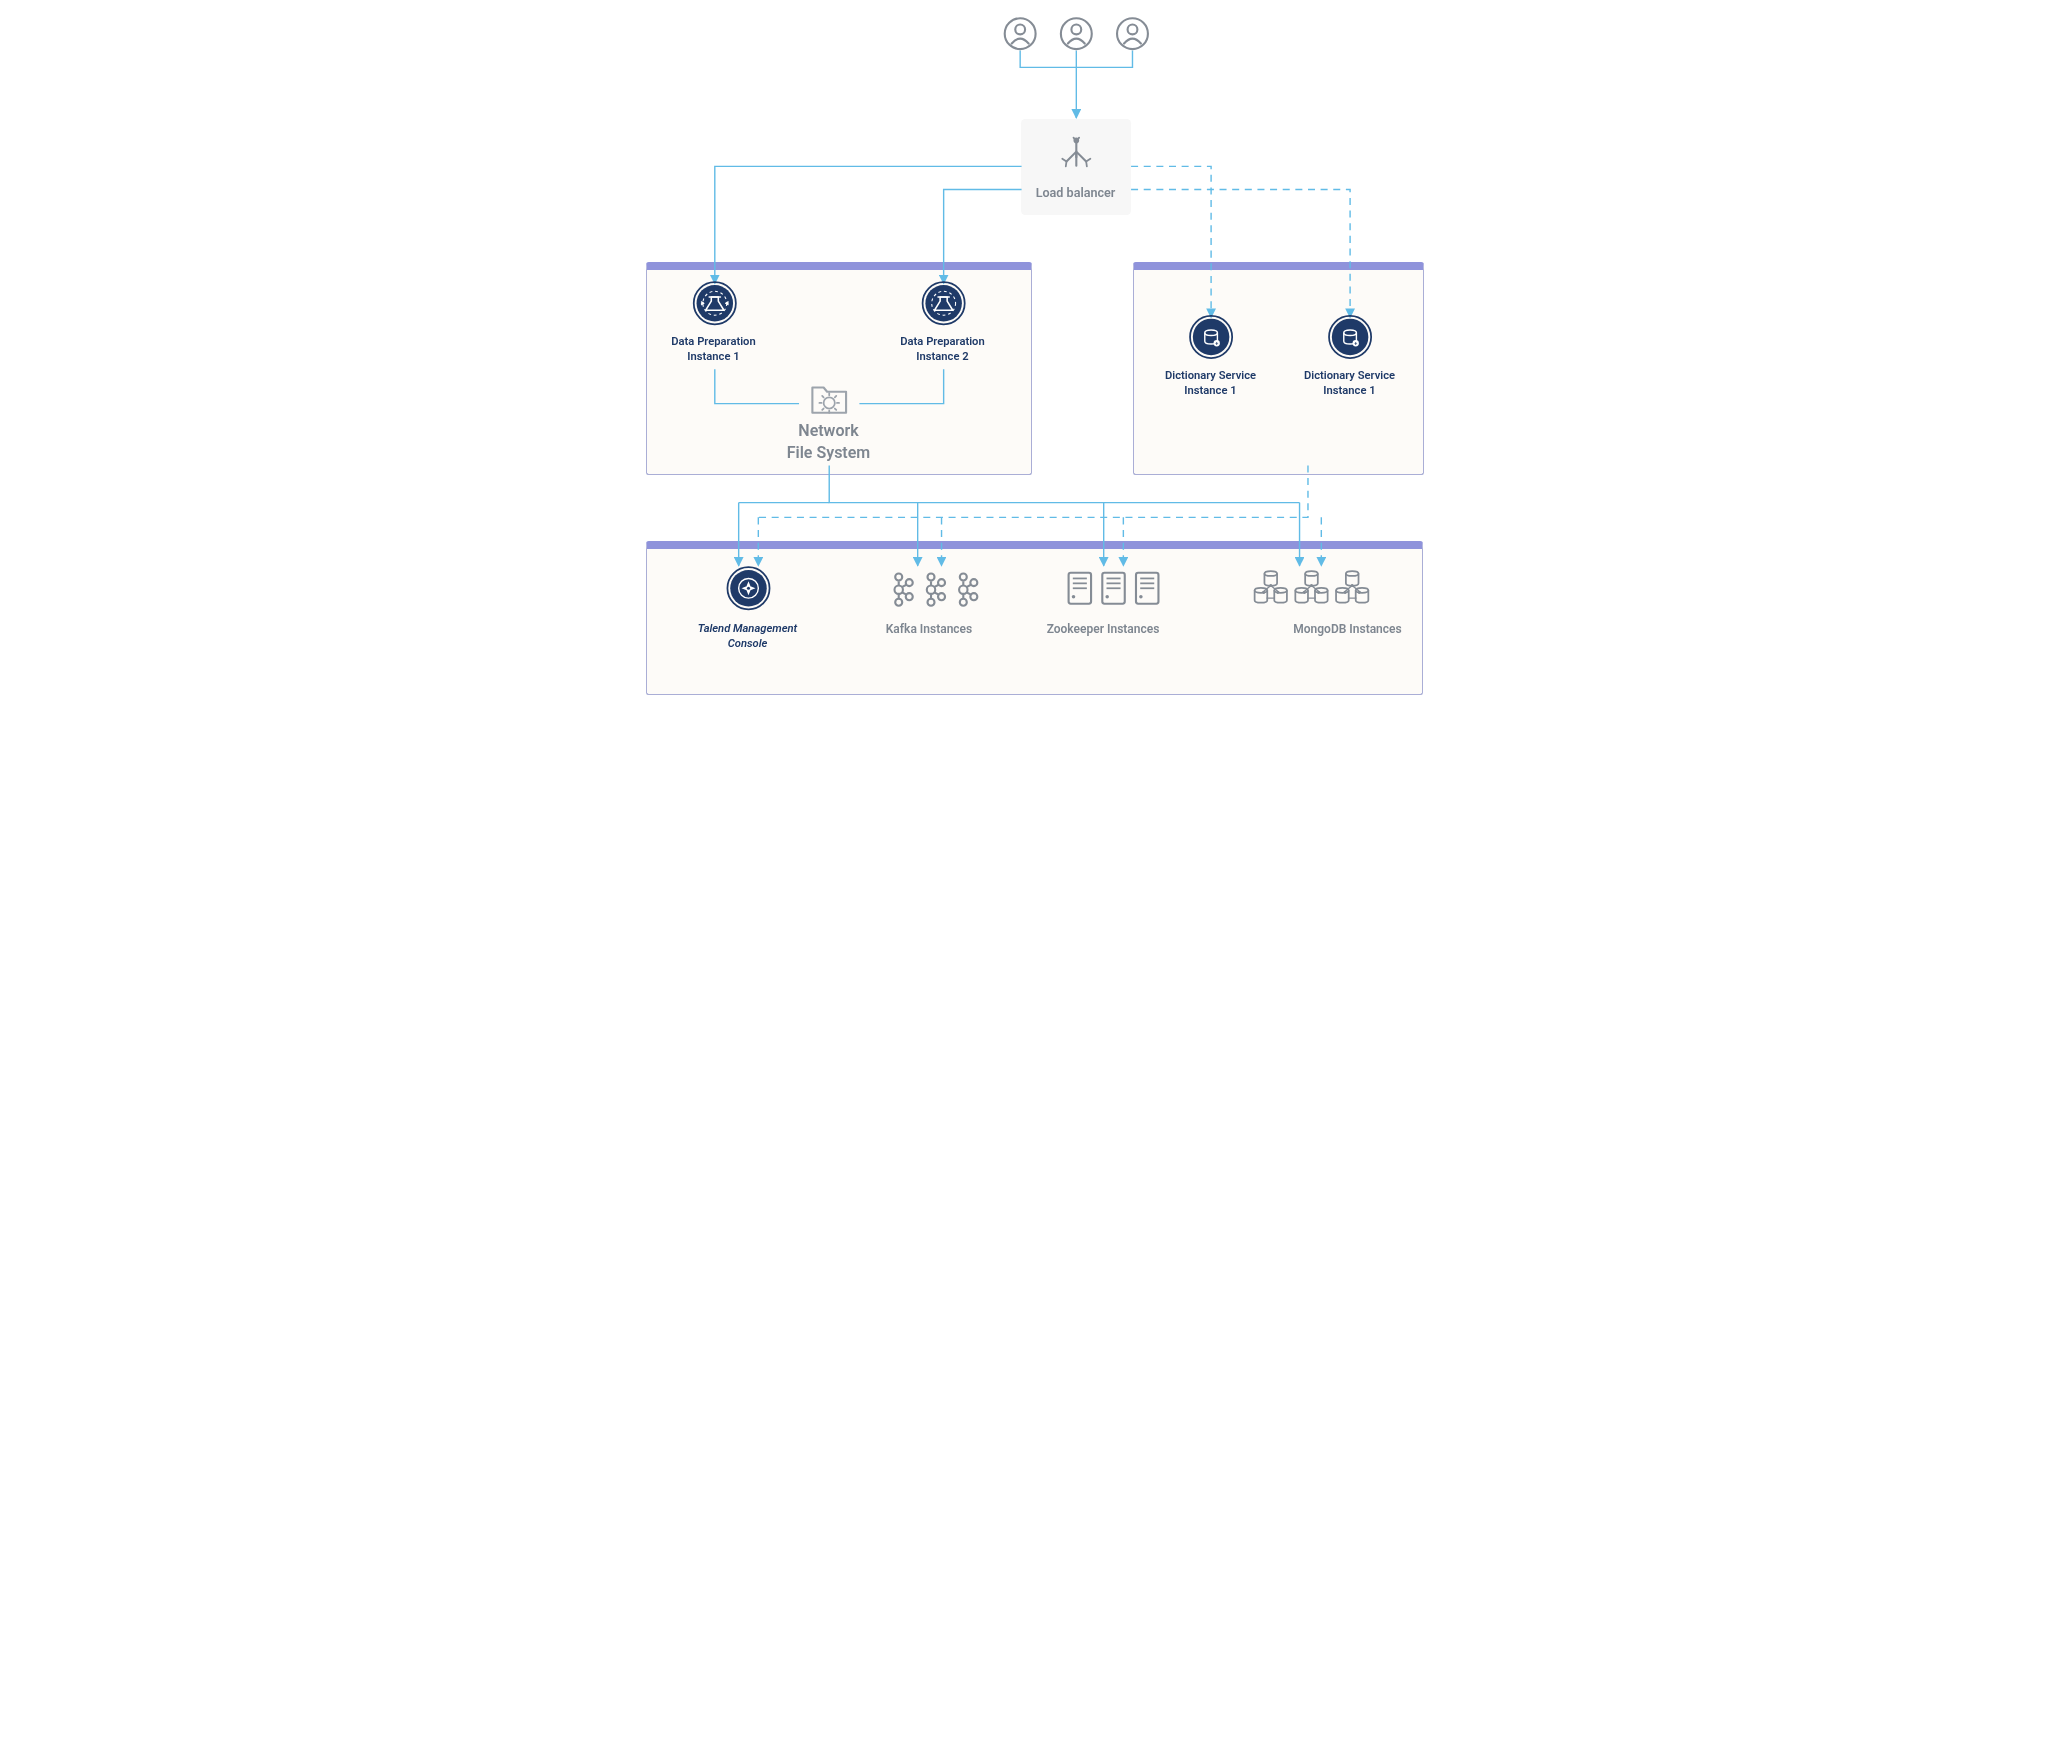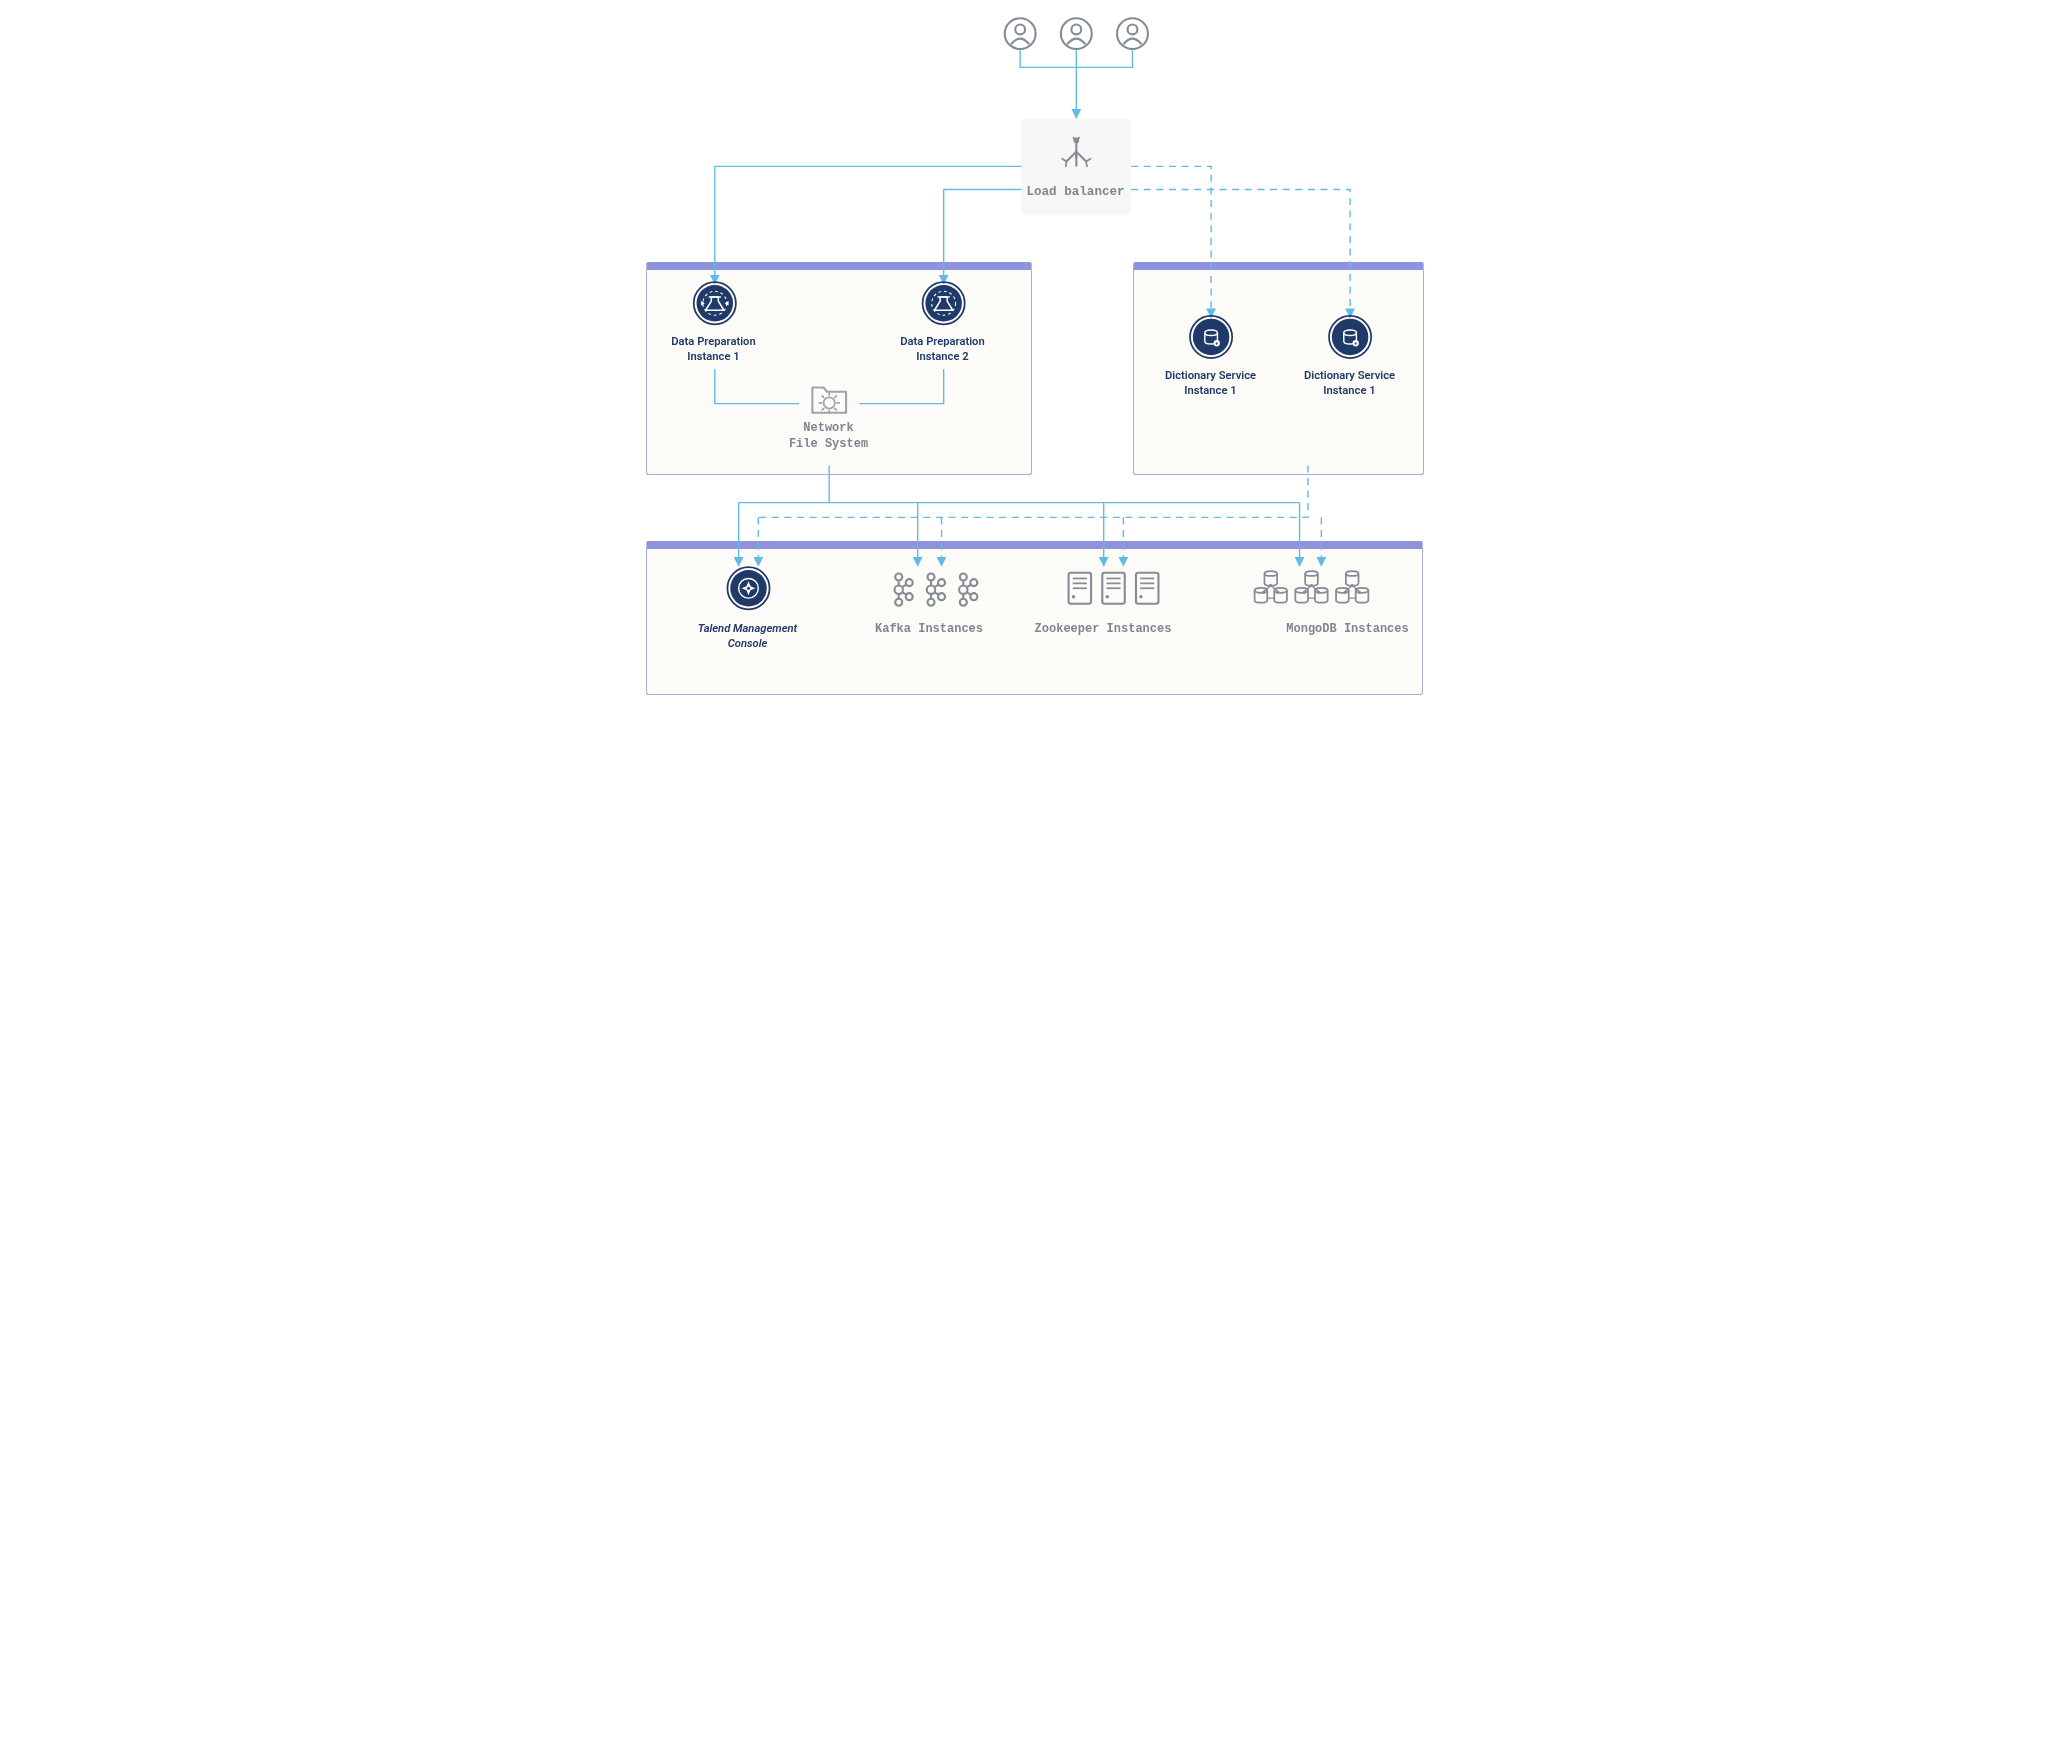--- a/index.html
+++ b/index.html
@@ -14,21 +14,21 @@
     height: 709px;
     margin: 0 auto;
   }
   .lbl {
     position: absolute;
     text-align: center;
     font-weight: 600;
     line-height: 1.35;
     white-space: pre-line;
   }
-  .lbl-gray { color: #7e8690; font-family: Liberation Mono, monospace; }
+  .lbl-gray { color: #7e8690; }
   .lbl-navy { color: #1f3a68; }
   .lb-box {
     position: absolute;
     background: #f7f7f7;
     border-radius: 4.2px;
   }
   .group-box {
     position: absolute;
     background: #fdfbf8;
     border: 0.7px solid #aaaed6;
@@ -252,21 +252,21 @@
   </svg>
 
   <div class="lbl lbl-gray" style="left:402px; top:184px; width:110px; font-size:12.6px;">Load balancer</div>
 
   <div class="lbl lbl-navy" style="left:39px; top:334px; width:112px; font-size:11.2px;">Data Preparation
 Instance 1</div>
 
   <div class="lbl lbl-navy" style="left:268px; top:334px; width:112px; font-size:11.2px;">Data Preparation
 Instance 2</div>
 
-  <div class="lbl lbl-gray" style="left:154px; top:420px; width:112px; font-size:12px;">Network
+  <div class="lbl lbl-gray" style="left:154px; top:420px; width:112px; font-size:16px;">Network
 File System</div>
 
   <div class="lbl lbl-navy" style="left:529px; top:368px; width:126px; font-size:11.2px;">Dictionary Service
 Instance 1</div>
 
   <div class="lbl lbl-navy" style="left:668px; top:368px; width:126px; font-size:11.2px;">Dictionary Service
 Instance 1</div>
 
   <div class="lbl lbl-navy" style="left:66px; top:621px; width:126px; font-size:11.2px;font-style:italic;">Talend Management
 Console</div>

